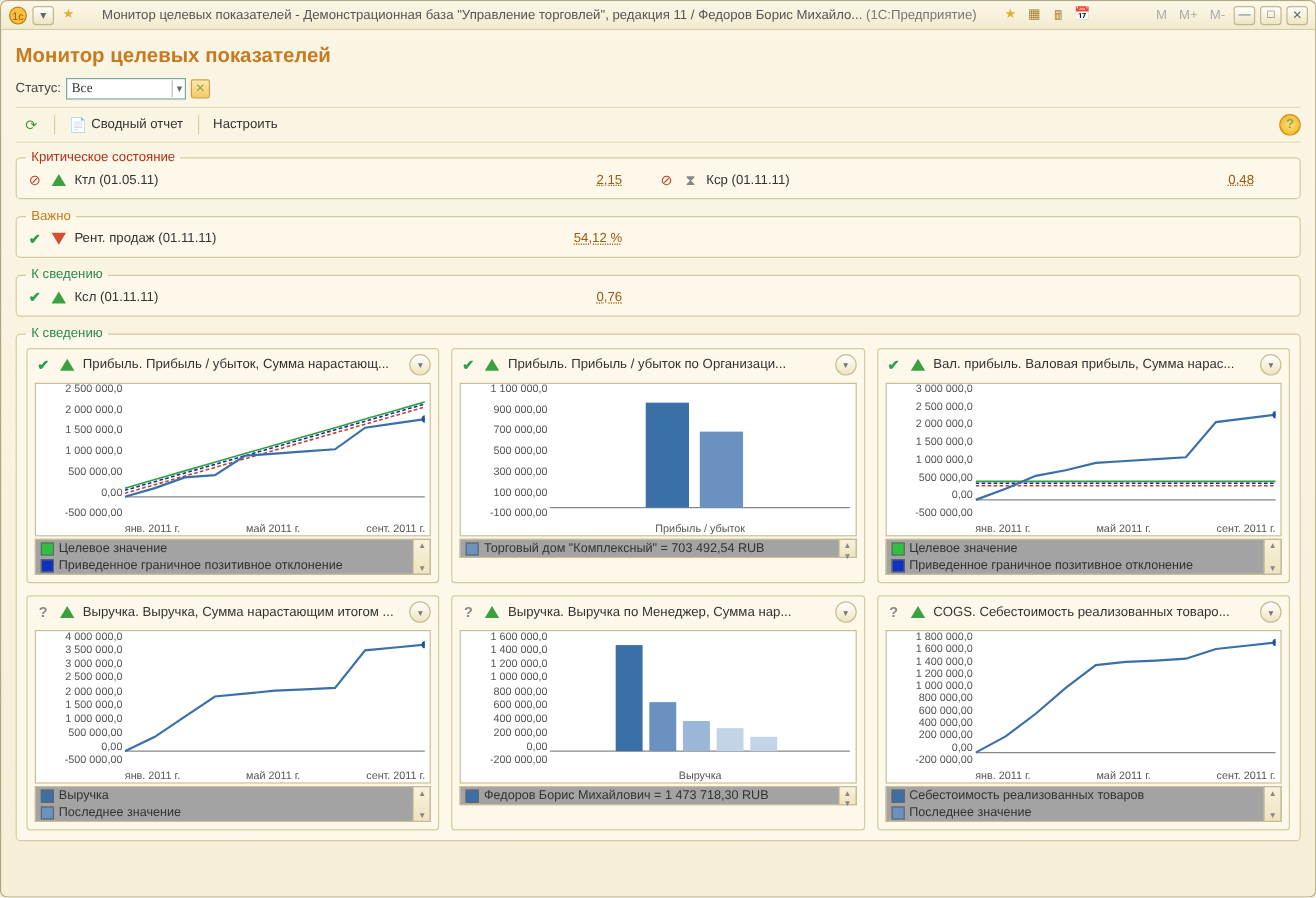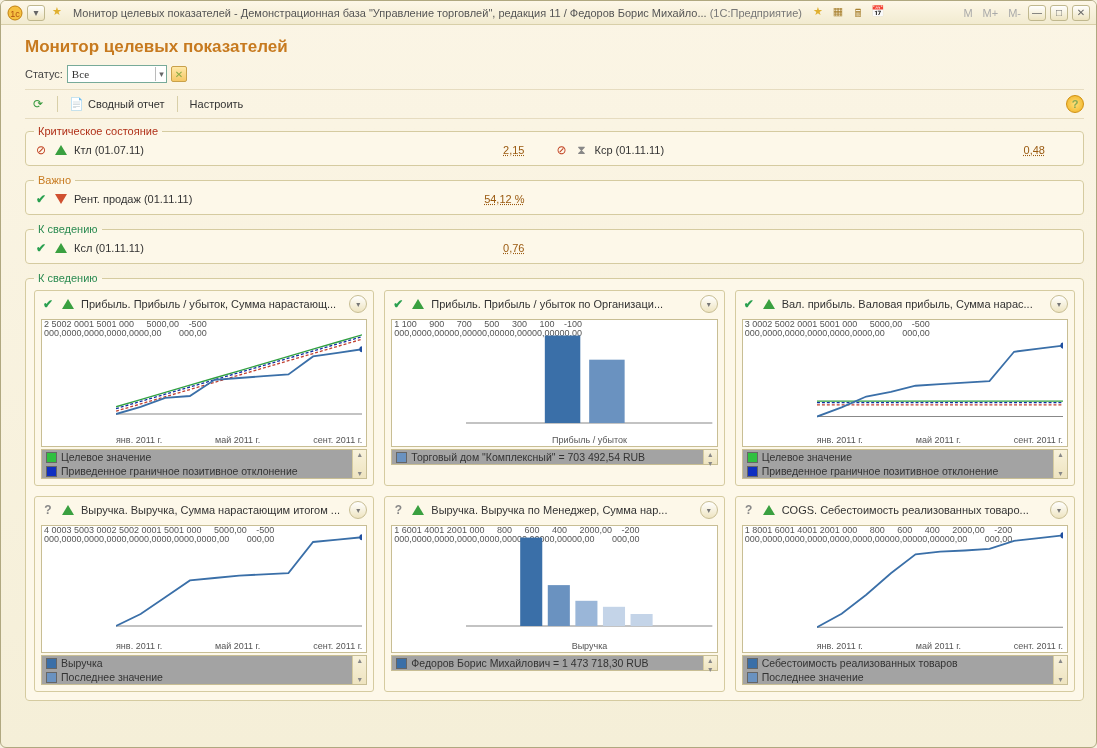--- a/index.html
+++ b/index.html
@@ -20,26 +20,26 @@
   }
   .titlebar {
     height: 24px;
     background: linear-gradient(#fdf7e8,#f2ebd0);
     border-bottom: 1px solid #d8cfa8;
     display: flex; align-items: center;
     padding: 0 6px;
     gap: 4px;
   }
   .tb-ico { width:16px; height:16px; display:inline-flex; align-items:flex-start; justify-content:center; }
-  .tb-title { font-size:11px; color:#555; white-space:nowrap; overflow:hidden; text-overflow:ellipsis; flex:0 1 auto; margin:0 4px; }
+  .tb-title { font-size:11px; color:#555; white-space:nowrap; overflow:hidden; text-overflow:ellipsis; flex:0 1 auto; margin:0 16px; }
   .tb-spacer { flex:1; }
   .tb-btn { width:18px; height:16px; border:1px solid #c0b88e; border-radius:3px; background:linear-gradient(#fff,#eee4c0); display:inline-flex; align-items:center; justify-content:center; font-size:10px; color:#666; cursor:pointer; }
   .tb-mtext { color:#aaa; font-size:11px; padding:0 3px; }
   .content {
-    flex:1; padding: 8px 12px 12px 12px; overflow:auto;margin-left:12px;
+    flex:1; padding: 8px 12px 12px 12px; overflow:auto;
   }
   h1.page-title {
     margin: 4px 0 8px 0;
     font-size: 17px;
     font-weight: bold;
     color: #c77a1f;
   }
   .status-row { display:flex; align-items:center; gap:4px; margin-bottom:6px; }
   .status-row label { color:#444; }
   .status-select { border:1px solid #7a9; background:#fff; height:18px; min-width:100px; font-size:11px; display:flex; align-items:center; padding:0 4px; position:relative;font-family:Liberation Serif, serif; }
@@ -76,21 +76,21 @@
   .chart-card { border:1px solid #d5cba0; background:#fdf8e9; border-radius:3px; }
   .card-head { display:flex; align-items:center; gap:6px; padding:4px 6px; }
   .card-title { flex:1; white-space:nowrap; overflow:hidden; text-overflow:ellipsis; }
   .dd-round { width:18px; height:18px; border:1px solid #c8be94; border-radius:50%; background:linear-gradient(#fff,#eee4c0); display:flex; align-items:center; justify-content:center; font-size:8px; color:#777; cursor:pointer;}
   .chart-body { margin:2px 6px; border:1px solid #c8be94; background:#fff; height:128px; position:relative; overflow:hidden; }
   .legend-box { margin:2px 6px 6px 6px; border:1px solid #c8be94; background:#a3a3a3; display:flex; flex-direction:column; position:relative; }
   .legend-row { display:flex; align-items:center; gap:4px; padding:1px 4px; font-size:10.5px; }
   .sq { width:11px; height:11px; border:1px solid #666; }
   .scroll-stub { position:absolute; right:0; top:0; bottom:0; width:14px; background:linear-gradient(#f8f2db,#eee4c0); border-left:1px solid #d5cba0; display:flex; flex-direction:column; align-items:center; justify-content:space-between; font-size:8px; color:#888; }
   
-  .y-ticks { position:absolute; left:2px; top:0; bottom:14px; width:70px; display:flex; flex-direction:row; justify-content:space-between; font-size:9px; color:#555; text-align:right; }
+  .y-ticks { position:absolute; left:2px; top:0; bottom:14px; width:70px; display:flex; flex-direction:column; justify-content:space-between; font-size:9px; color:#555; text-align:right; }
   .y-ticks span { line-height:1; }
   .plot { position:absolute; left:74px; right:4px; top:4px; bottom:14px; }
   .x-ticks { position:absolute; left:74px; right:4px; bottom:1px; display:flex; justify-content:space-between; font-size:9px; color:#555; }
   .x-ticks.center { justify-content:center; }
   svg.lines { width:100%; height:100%; }
   .axis { stroke:#888; stroke-width:1; }
   .ser-blue { stroke:#3a6fa8; stroke-width:1.8; fill:none; }
   .ser-green { stroke:#30a040; stroke-width:1.3; fill:none; }
   .ser-red { stroke:#c04030; stroke-width:1.3; fill:none; stroke-dasharray:3 2; }
   .ser-navy { stroke:#1030a0; stroke-width:1.3; fill:none; stroke-dasharray:3 2; }
@@ -158,21 +158,21 @@
     </div>
 
     <fieldset class="group">
       <legend class="leg-red">Критическое состояние</legend>
       <div class="kpi-row">
         <div class="kpi-item">
           <span class="ico ico-stop">⊘</span>
           <span class="ico">
               <span class="ico-tri-up"></span>
             </span>
-          <span class="kpi-name">Ктл (01.07.11)</span>
+          <span class="kpi-name">Ктл (01.05.11)</span>
           <span class="kpi-val">2,15</span>
         </div>
         <div class="kpi-item">
           <span class="ico ico-stop">⊘</span>
           <span class="ico ico-hour">⧗</span>
           <span class="kpi-name">Кср (01.11.11)</span>
           <span class="kpi-val">0,48</span>
         </div>
       </div>
     </fieldset>

